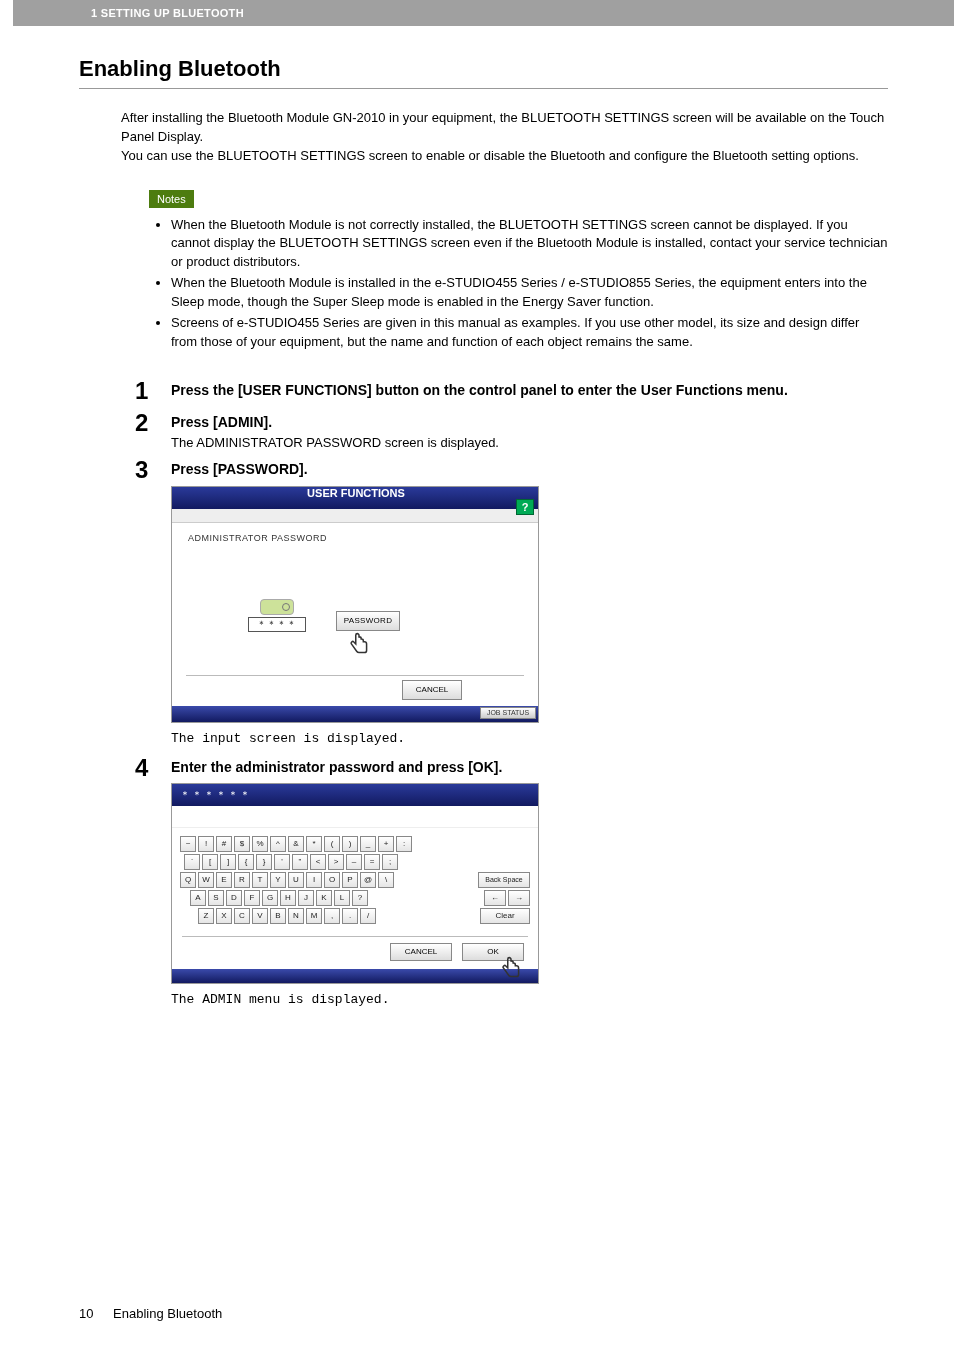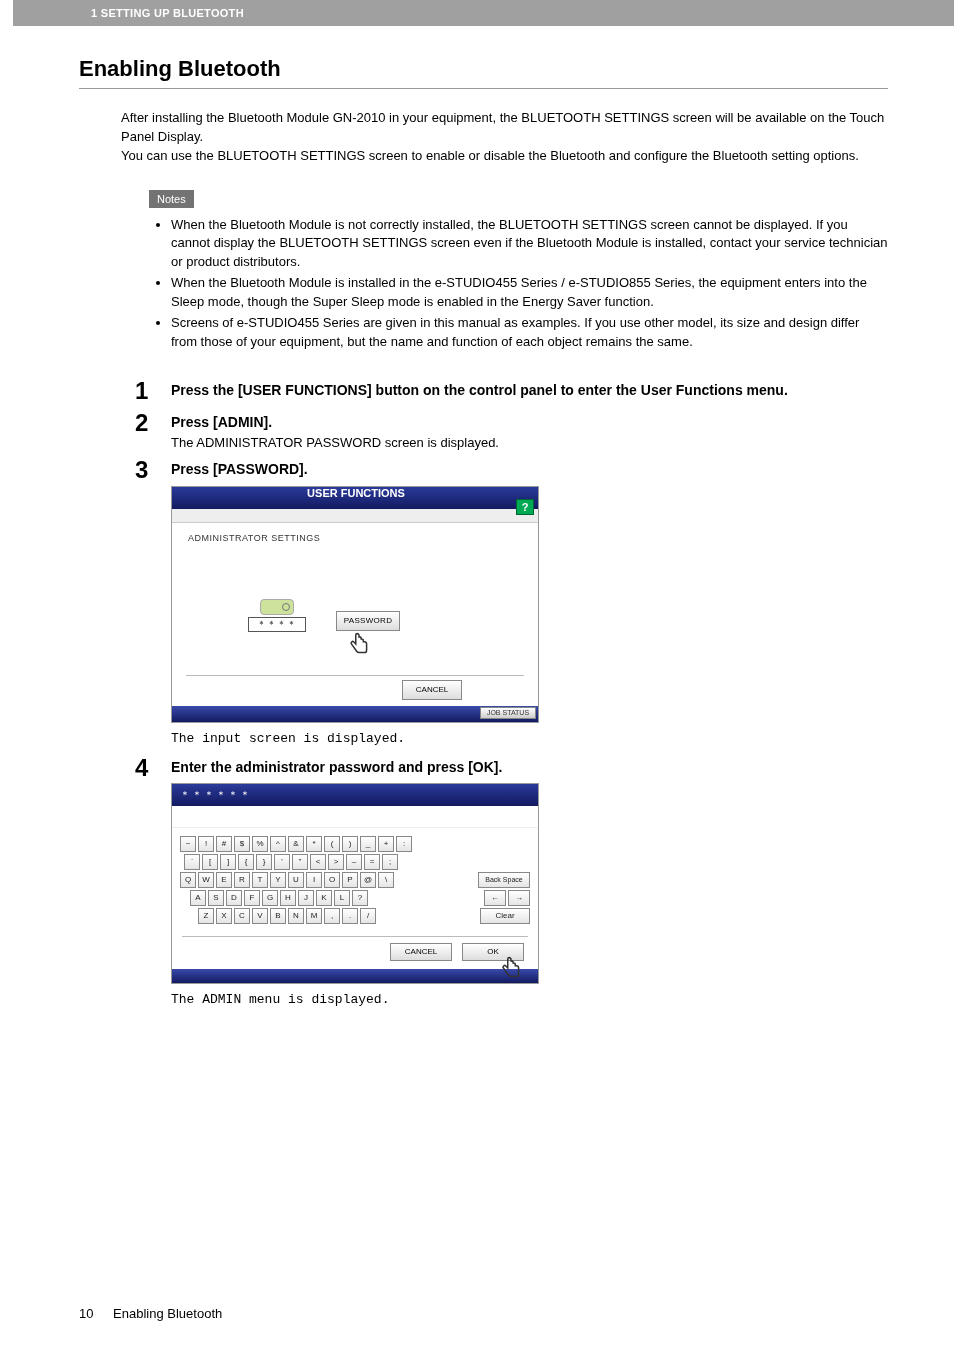--- a/index.html
+++ b/index.html
@@ -32,21 +32,21 @@
   .intro {
     margin: 20px 0 20px 42px;
     line-height: 1.45;
     font-size: 13px;
   }
   .notes-block {
     margin: 24px 0 0 70px;
   }
   .notes-label {
     display: inline-block;
-    background: #737373;
+    background: #4d7c0f;
     color: #fff;
     font-size: 11px;
     padding: 3px 8px;
     margin-bottom: 8px;
   }
   ul.notes-list {
     margin: 0;
     padding: 0 0 0 22px;
     list-style: disc;
   }
@@ -371,21 +371,21 @@
         <div class="step-title">Press [PASSWORD].</div>
 
         <div class="screen1">
           <div class="s1-titlebar">
             <span class="ticon"></span>
             <span>USER FUNCTIONS</span>
             <span class="qhelp">?</span>
           </div>
           <div class="s1-subbar"></div>
           <div class="s1-body">
-            <div class="s1-label">ADMINISTRATOR SETTINGS</div>
+            <div class="s1-label">ADMINISTRATOR PASSWORD</div>
             <div class="s1-card">
               <div class="card-ic"></div>
               <div class="stars">＊＊＊＊</div>
             </div>
             <div class="s1-pwdbtn">PASSWORD</div>
             <div class="s1-hand">
               <svg viewBox="0 0 24 24">
                     <path fill="none" stroke="#333" stroke-width="1.4" d="M9 3v8l-2-2c-1-1-3 1-2 2l5 7c.5.7 1 1 2 1h5c1 0 2-1 2-2v-6c0-1-1-2-2-2h-1v-1c0-1-1-1.5-2-1.5V6c0-1-1-1.5-2-1.5V3c0-1-1-1.5-1.5-1.5S9 2 9 3z"></path>
                   </svg>
             </div>

